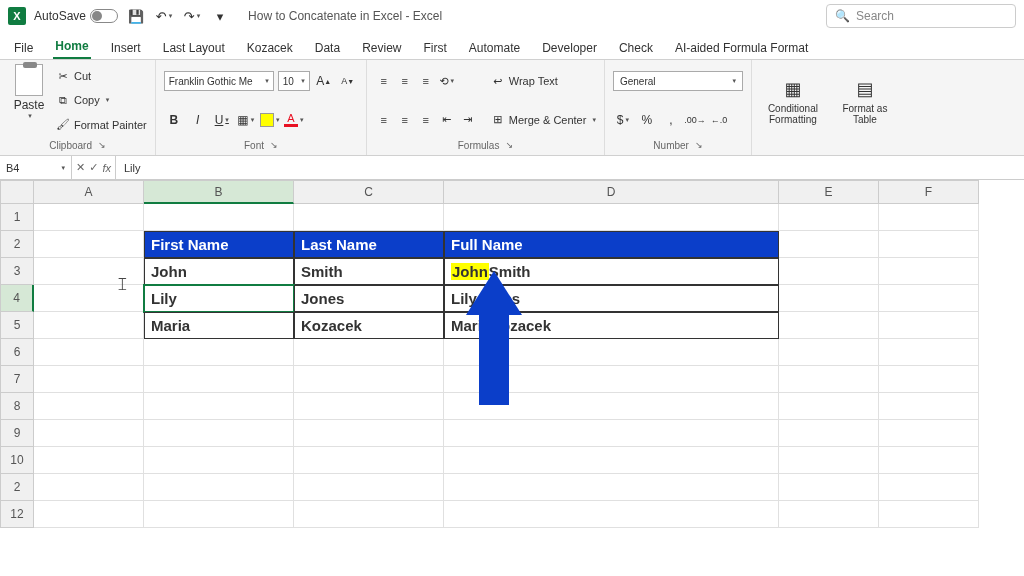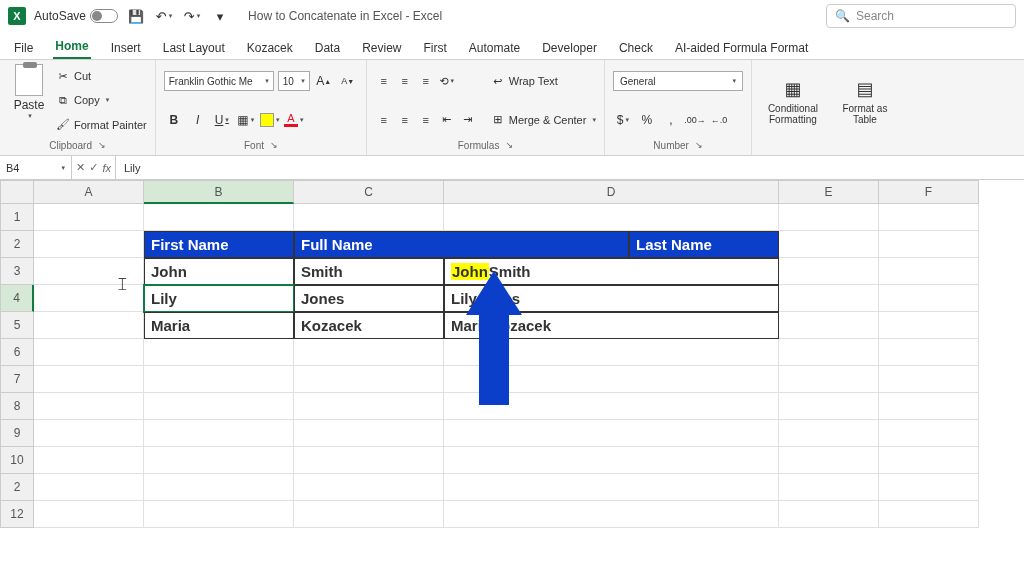--- a/index.html
+++ b/index.html
@@ -406,22 +406,22 @@
           <div class="cell" style="width: 110px;"></div>
           <div class="cell" style="width: 150px;"></div>
           <div class="cell" style="width: 150px;"></div>
           <div class="cell" style="width: 335px;"></div>
           <div class="cell" style="width: 100px;"></div>
           <div class="cell" style="width: 100px;"></div>
         </div>
         <div class="data-table" id="datatable" style="left: 110px;">
           <div class="dt-row">
             <div class="dt-cell dt-head" style="width: 150px;">First Name</div>
+            <div class="dt-cell dt-head" style="width: 150px;">Last Name</div>
             <div class="dt-cell dt-head" style="width: 335px;">Full Name</div>
-            <div class="dt-cell dt-head" style="width: 150px;">Last Name</div>
           </div>
           <div class="dt-row">
             <div class="dt-cell" style="width: 150px;">John</div>
             <div class="dt-cell" style="width: 150px;">Smith</div>
             <div class="dt-cell" style="width: 335px;">
               <span class="highlight">John</span>
               <span> Smith</span>
             </div>
           </div>
           <div class="dt-row">

